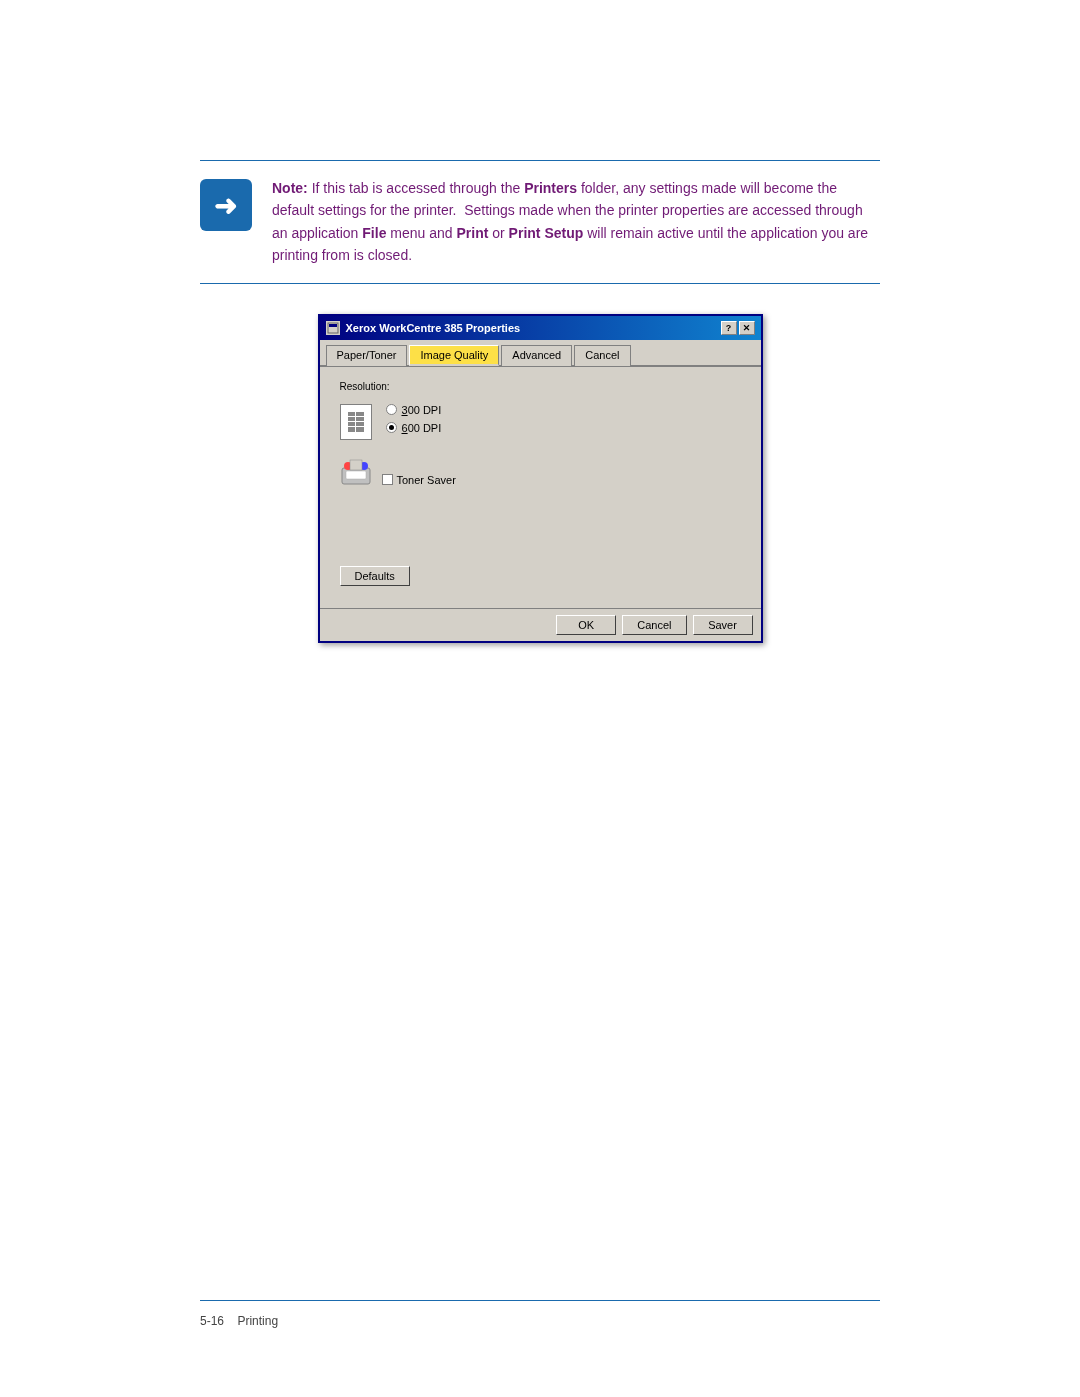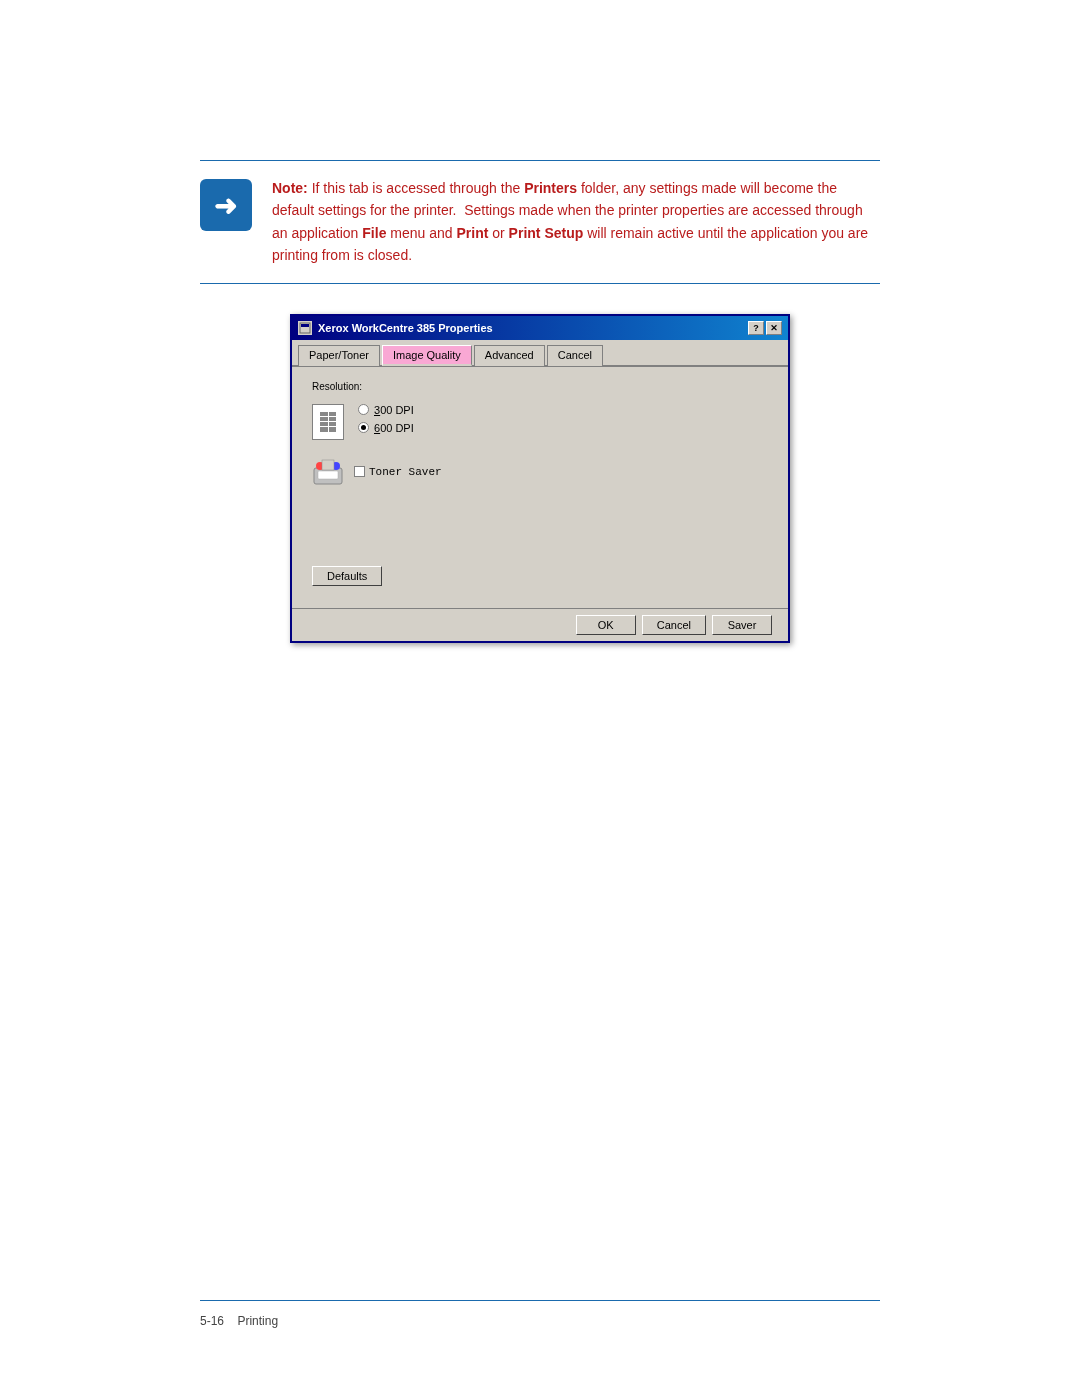--- a/index.html
+++ b/index.html
@@ -70,38 +70,38 @@
 
     .note-icon-arrow {
       color: white;
       font-size: 28px;
       font-weight: bold;
     }
 
     .note-text {
       font-size: 14px;
       line-height: 1.6;
-      color: #b91c1c;
+      color: #701a75;
     }
 
     .note-text strong {
       font-weight: bold;
     }
 
     
     .dialog-container {
       display: flex;
       justify-content: center;
       margin-top: 30px;
       margin-bottom: 40px;
     }
 
     
     .win-dialog {
-      width: 500px;
+      width: 445px;
       border: 2px solid #000080;
       background: #d4d0c8;
       font-family: 'Arial', sans-serif;
       font-size: 11px;
       box-shadow: 2px 2px 6px rgba(0,0,0,0.4);
     }
 
     .win-titlebar {
       background: linear-gradient(to right, #000080, #1084d0);
       color: white;
@@ -169,21 +169,21 @@
       background: #d4d0c8;
       border: 1px solid #808080;
       border-bottom: none;
       cursor: pointer;
       position: relative;
       top: 1px;
       margin-right: 2px;
     }
 
     .win-tab.active {
-      background: #f9a8d4;
+      background: #fde047;
       border-top: 1px solid #ffffff;
       border-left: 1px solid #ffffff;
       border-right: 1px solid #808080;
       border-bottom: 2px solid #d4d0c8;
       font-weight: normal;
       z-index: 1;
     }
 
     
     .win-content {
@@ -248,24 +248,23 @@
       background: #000;
     }
 
     .win-radio-label {
       font-size: 11px;
       color: #000;
     }
 
     .win-toner-row {
       display: flex;
-      align-items: center;
+      align-items: flex-end;
       gap: 10px;
       margin-top: 4px;
-      font-family: Liberation Mono, monospace;
     }
 
     .win-toner-icon {
       width: 32px;
       height: 28px;
       position: relative;
     }
 
     
     .toner-icon-svg {
@@ -316,21 +315,21 @@
       cursor: pointer;
       color: #000;
       min-width: 60px;
       text-align: center;
     }
 
     
     .win-bottom-bar {
       background: #d4d0c8;
       border-top: 1px solid #808080;
-      padding: 6px 16px;
+      padding: 6px 8px;
       display: flex;
       justify-content: flex-end;
       gap: 6px;
     }
 
     
     .page-footer {
       position: absolute;
       bottom: 60px;
       left: 0;

